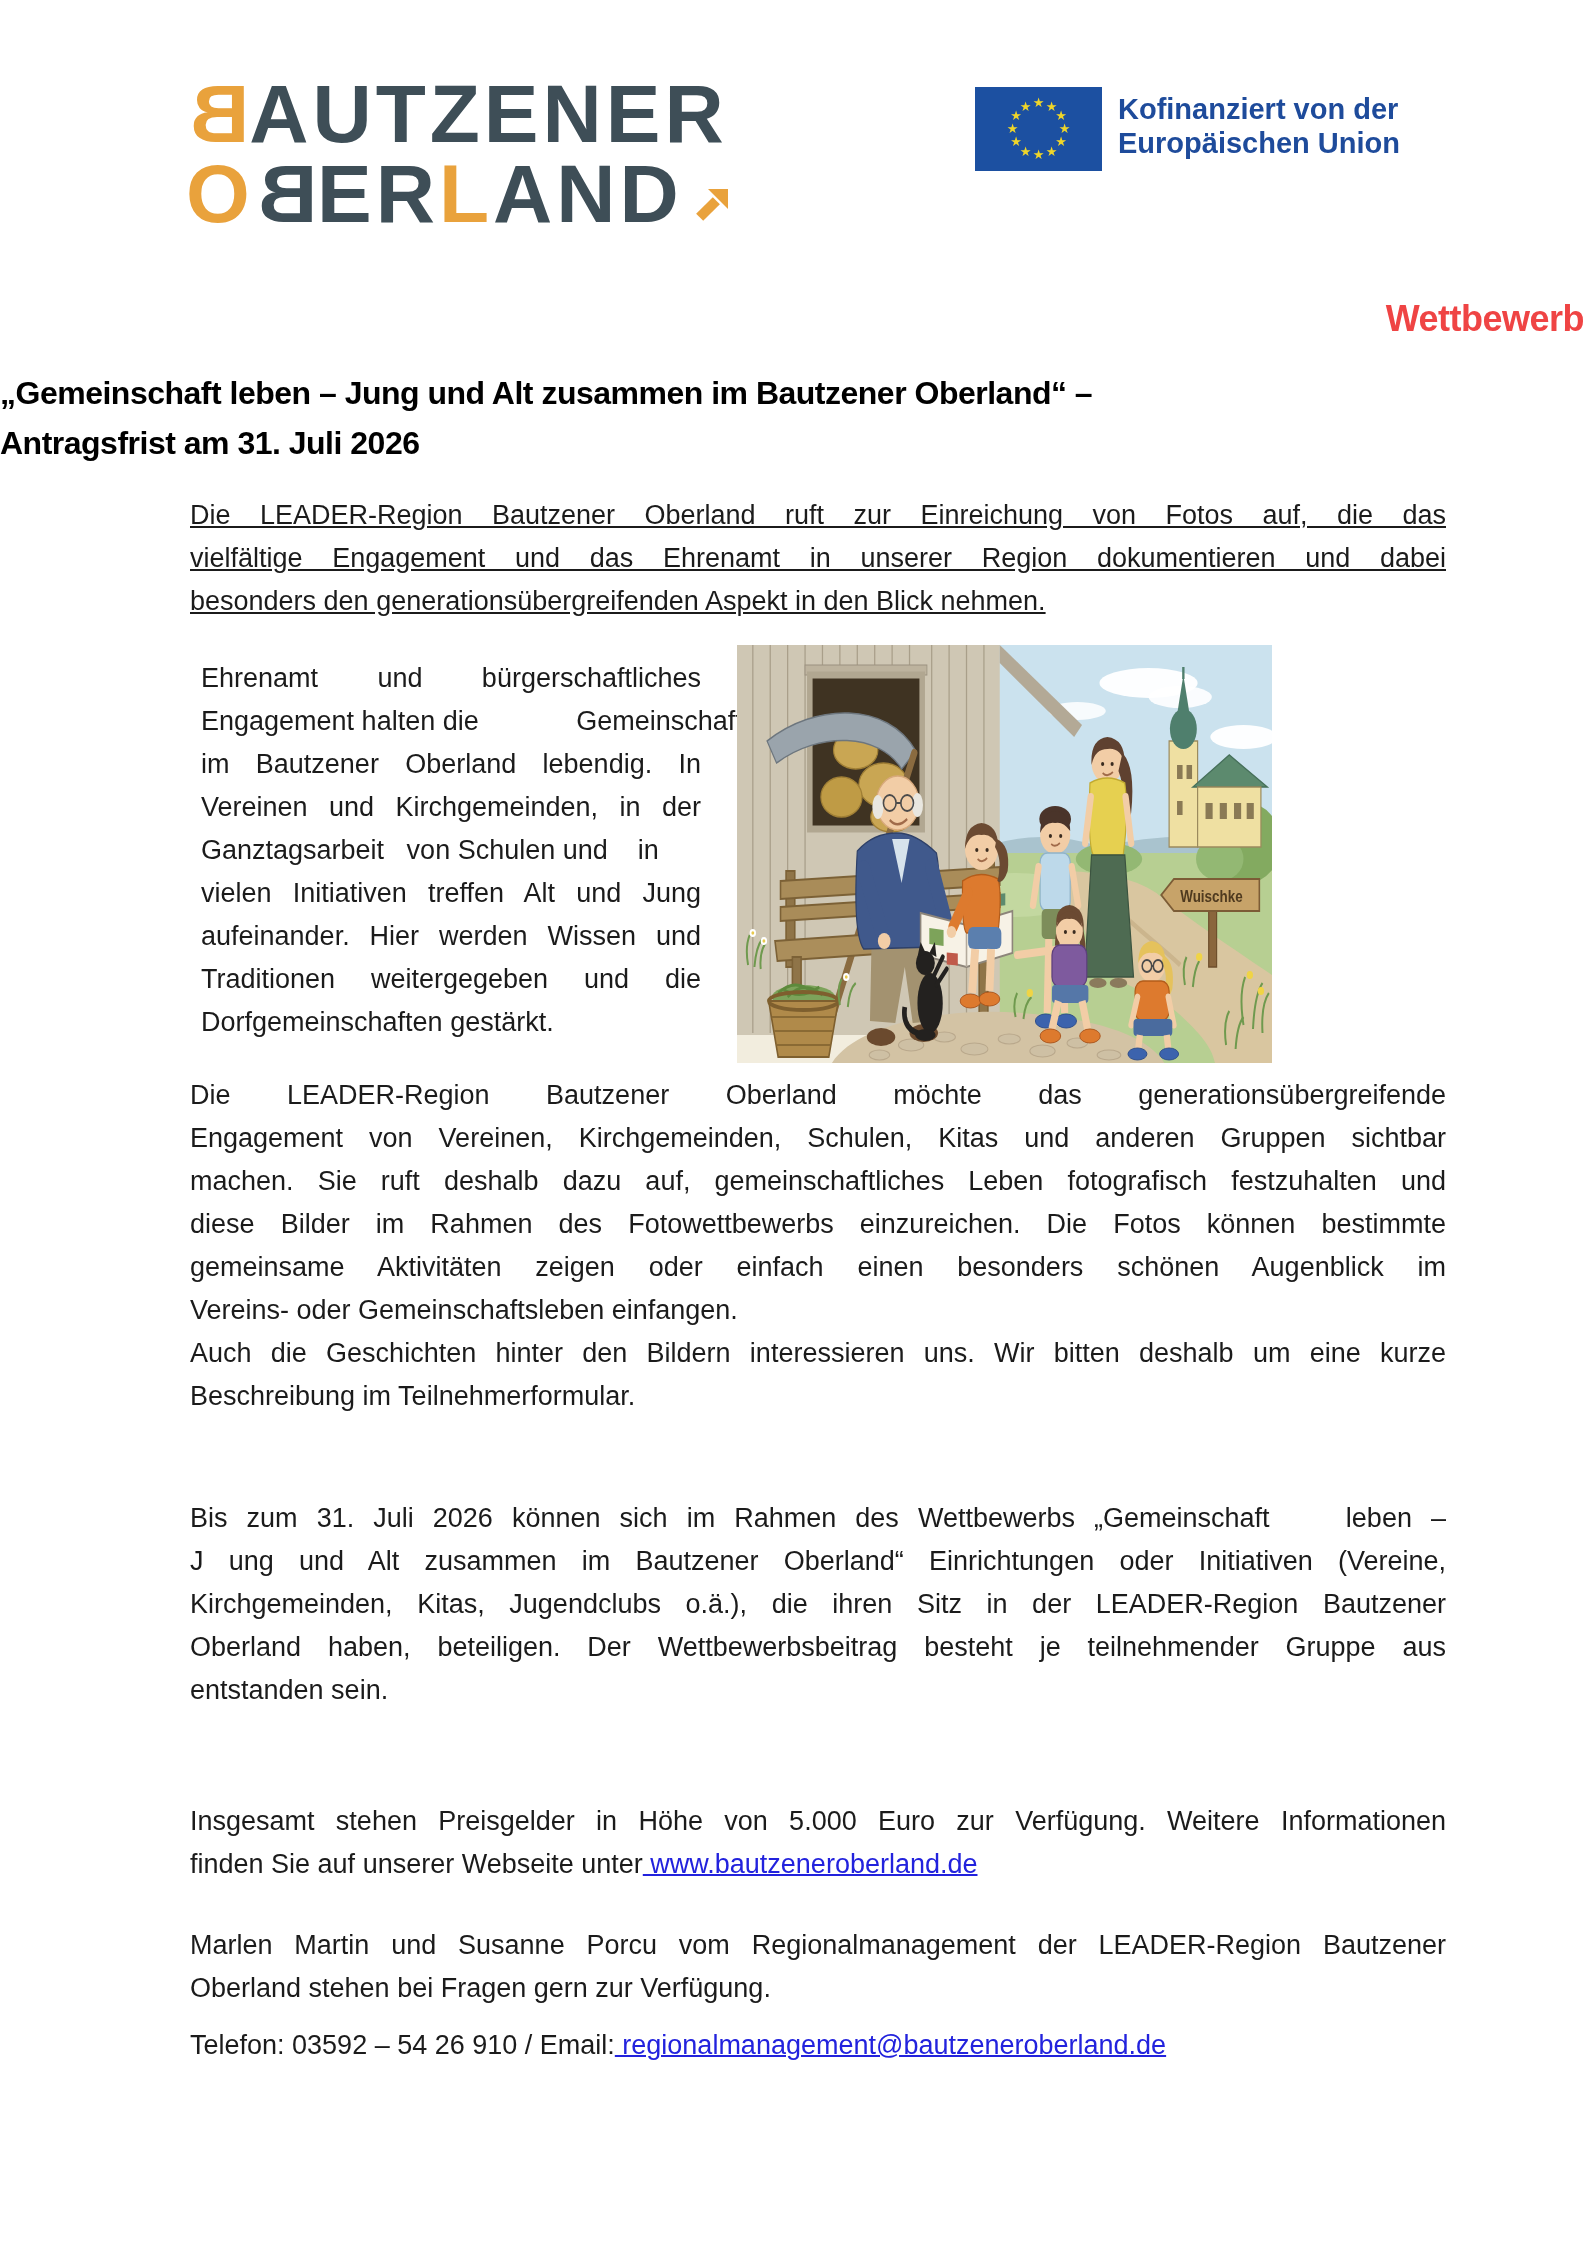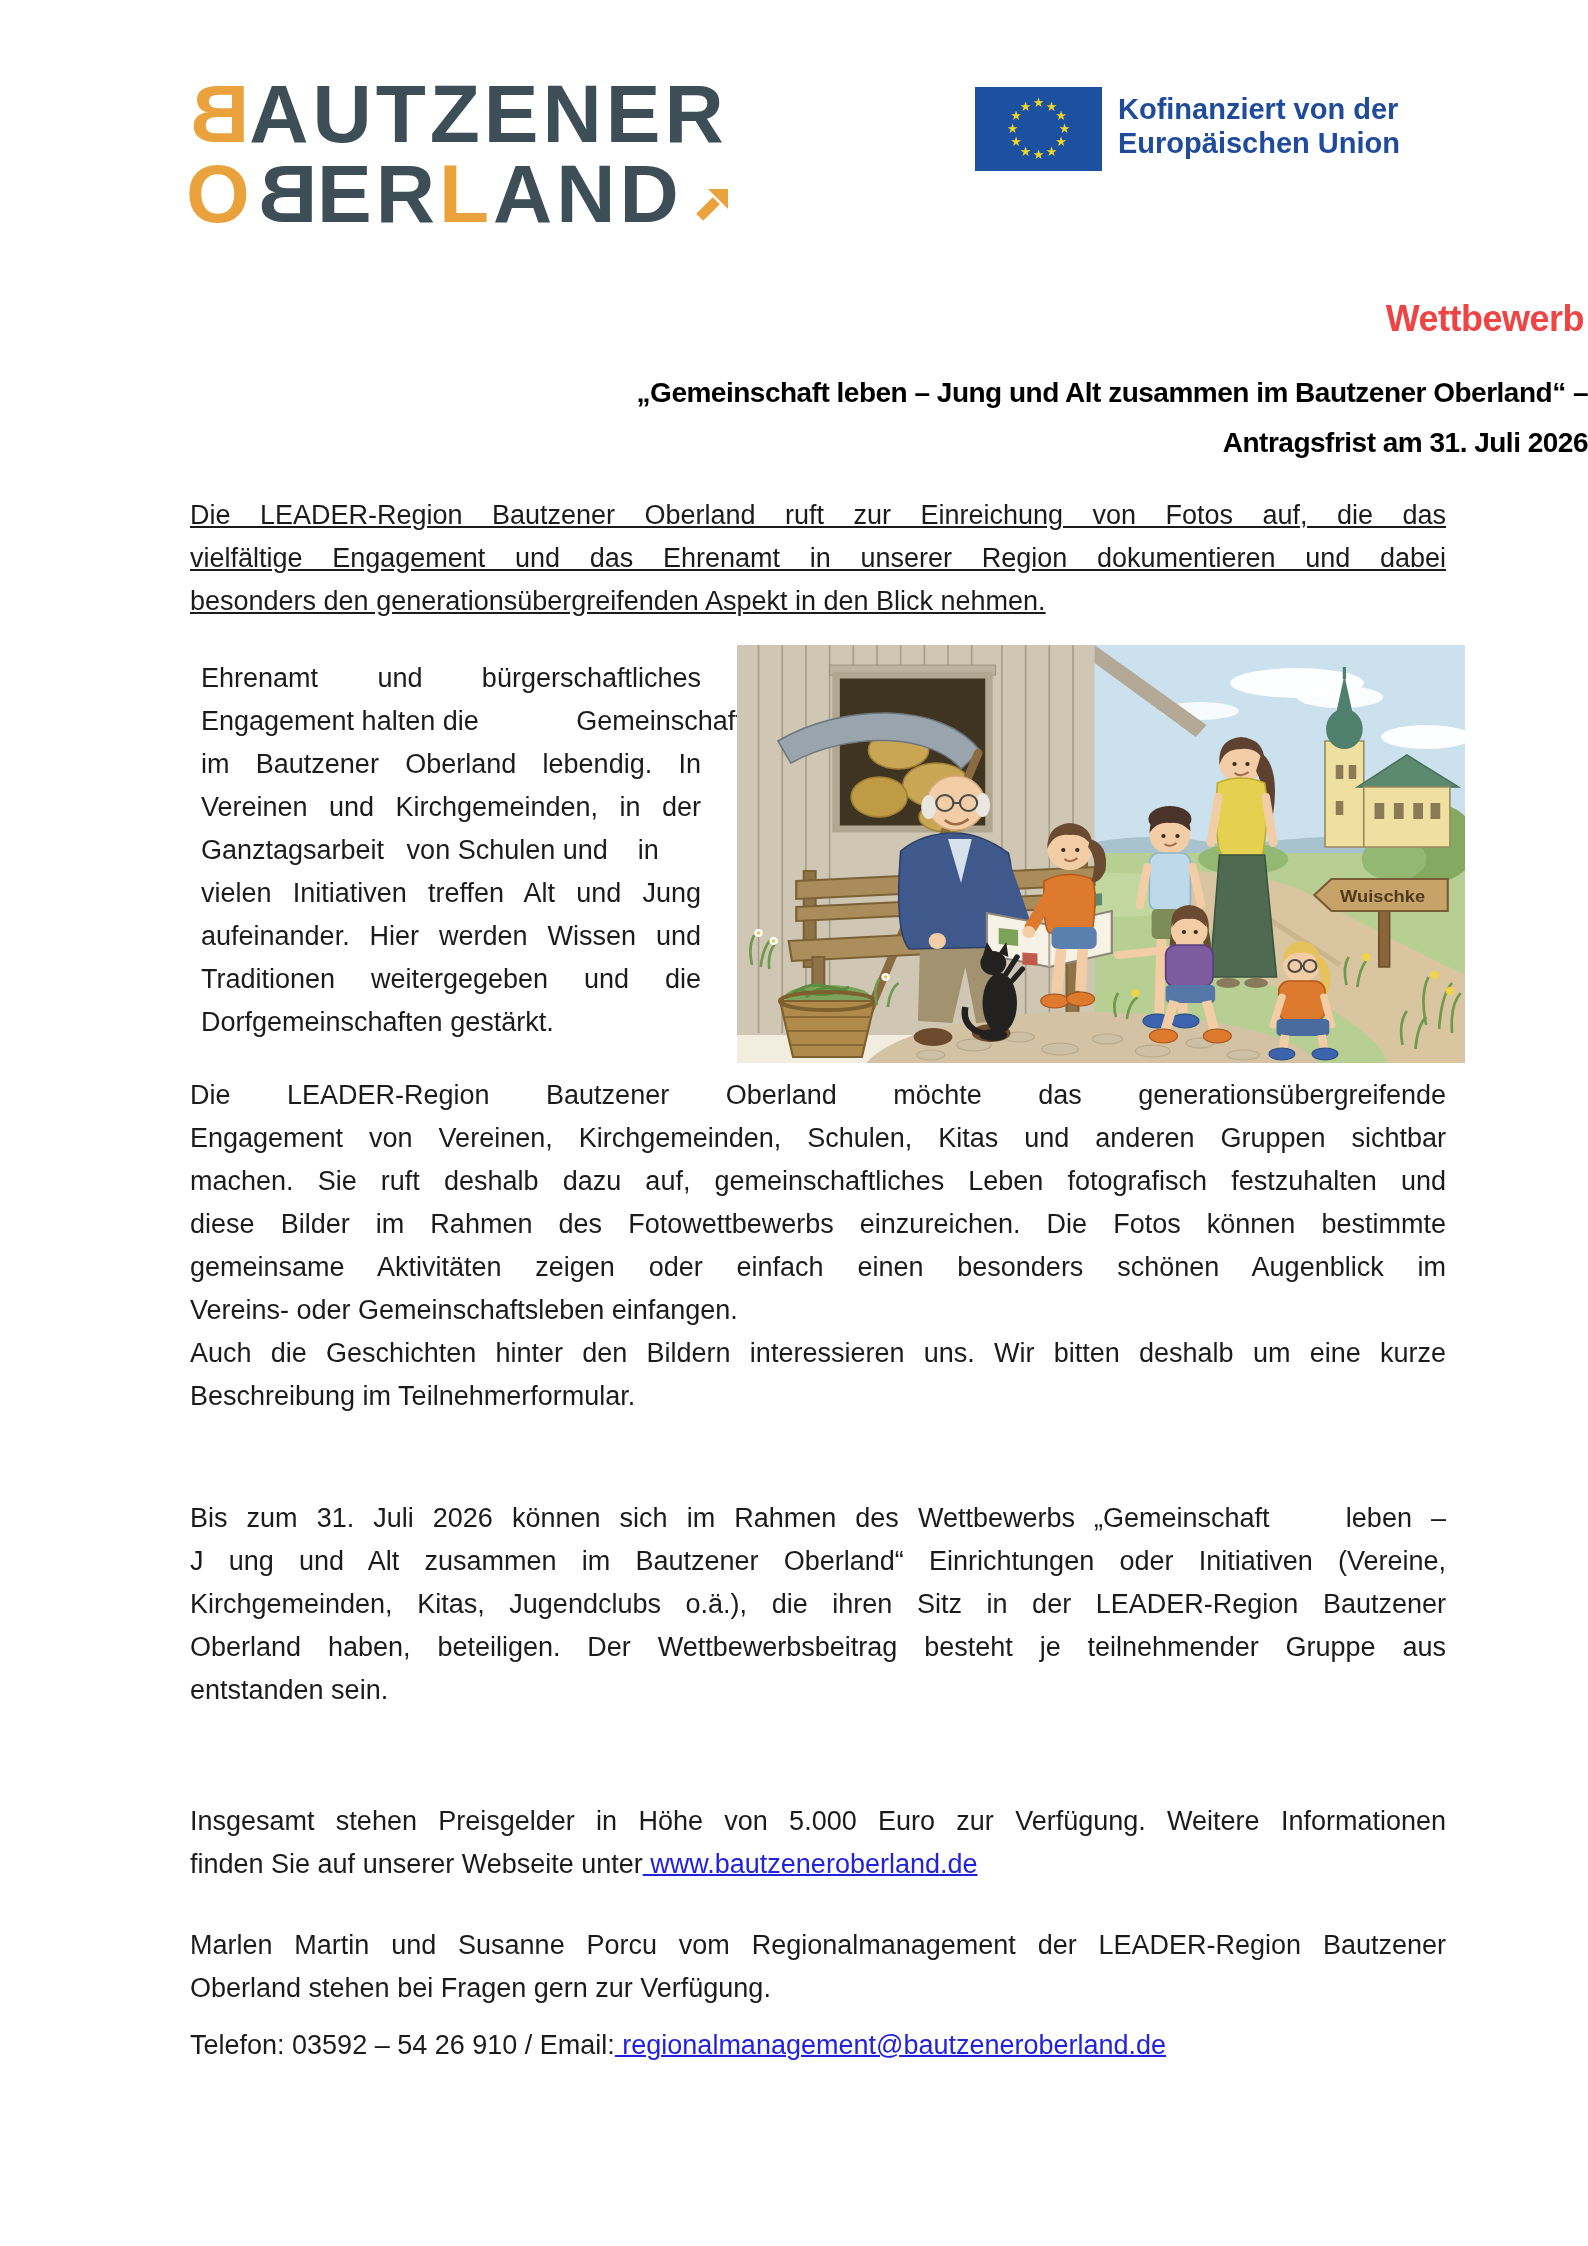--- a/index.html
+++ b/index.html
@@ -16,39 +16,39 @@
   .logo-arrow{display:inline-block;width:40px;height:40px;margin-left:10px;vertical-align:-2px;}
 
   
   .eu{position:absolute;left:975px;top:87px;display:flex;align-items:flex-start;}
   .eu-flag{width:127px;height:84px;display:block;}
   .eu-text{margin-left:16px;margin-top:5px;font-weight:700;font-size:29px;line-height:34px;color:#1E4B9B;}
 
   
   .title{position:absolute;left:0;right:0;top:294px;margin:4px;text-align:right;
          font-size:36px;font-weight:700;letter-spacing:-0.5px;color:#ef4444;}
-  .subtitle{position:absolute;left:0;right:0;top:368px;margin:0;text-align:right;
-            font-size:28px;font-weight:700;letter-spacing:-0.5px;line-height:50px;color:#000;}
+  .subtitle{position:absolute;left:0;right:0;top:368px;margin:0;text-align:left;
+            font-size:32px;font-weight:700;letter-spacing:-0.5px;line-height:50px;color:#000;}
 
   
   .para{position:absolute;left:190px;width:1256px;font-size:27px;line-height:43px;}
   .tl{white-space:pre-wrap;text-align:justify;text-align-last:left;}
   .tl.j{text-align-last:justify;}
   .tl.p{white-space:pre;}
   .p-intro{top:494px;text-decoration:underline;}
   .col{position:absolute;left:201px;top:657px;width:500px;font-size:27px;line-height:43px;}
   .p-aufruf{top:1074px;}
   .p-teilnahme{top:1497px;}
   .p-preis{top:1800px;}
   .p-kontakt{top:1924px;}
   .p-tel{top:2024px;}
   .lnk{color:#2222DD;text-decoration:underline;text-decoration-thickness:2px;cursor:pointer;}
 
   
-  .figure{position:absolute;left:737px;top:645px;width:728px;height:418px;background:#fff;z-index:5;}
+  .figure{position:absolute;left:737px;top:645px;width:535px;height:418px;background:#fff;z-index:5;}
   .figure svg{width:100%;height:100%;display:block;}
   .sign-text{font-family:"Liberation Sans",sans-serif;font-weight:700;}
 </style>
 </head>
 <body>
 
 <div class="page">
 
   <div class="logo">
     <div><span class="lg or flip">B</span><span class="lg dk">AUTZENER</span></div>

